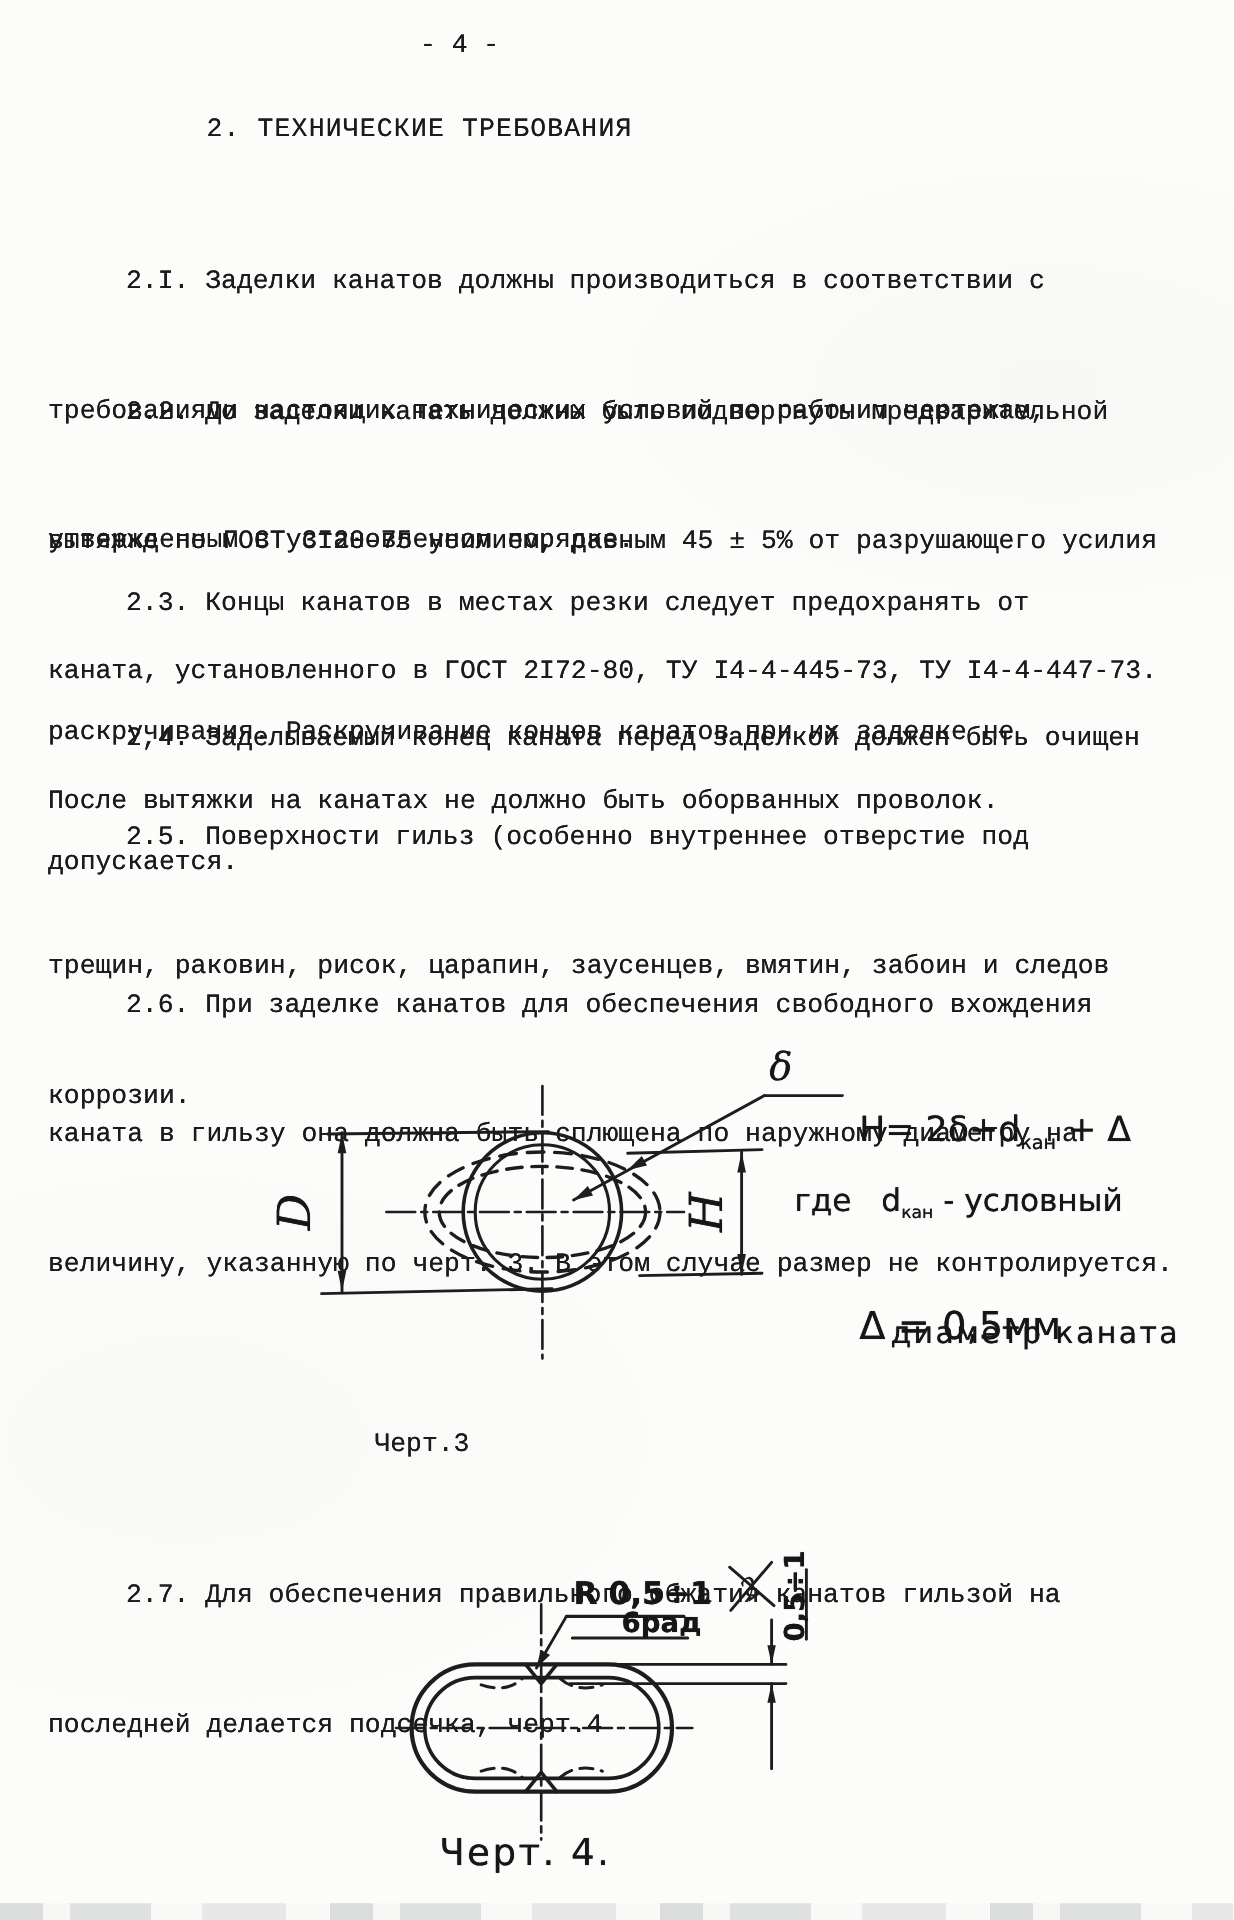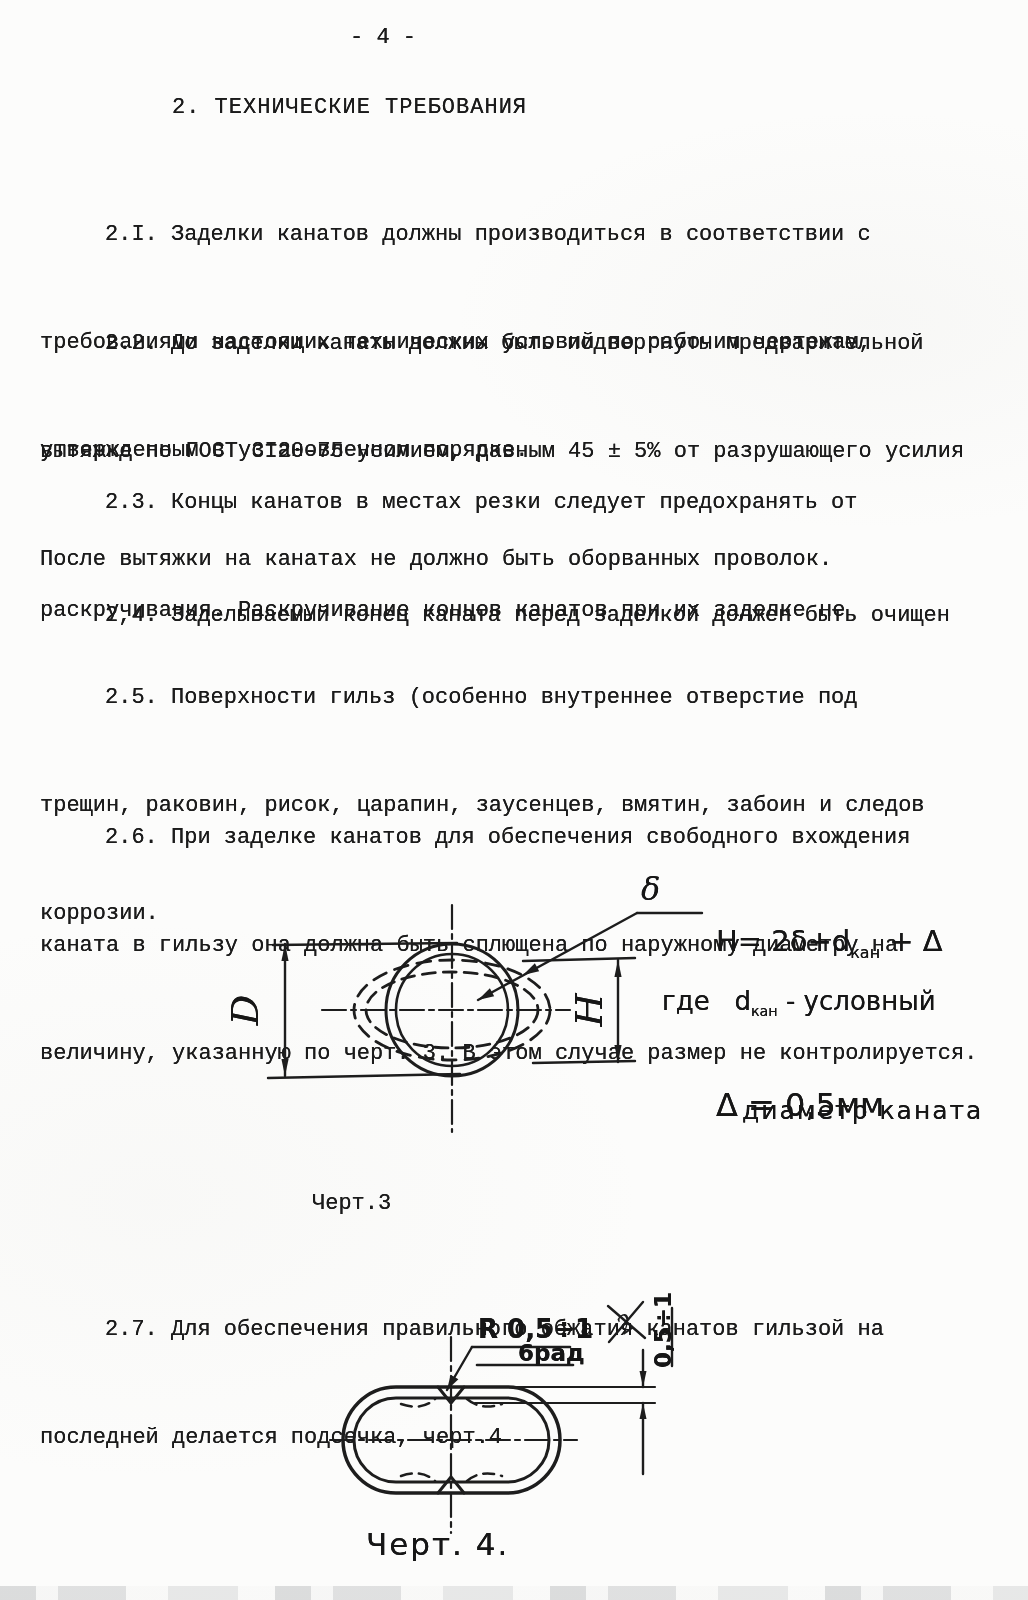--- a/index.html
+++ b/index.html
@@ -82,26 +82,28 @@
 
   <div class="tw para" style="top:145px">
     <div class="line indent">2.I. Заделки канатов должны производиться в соответствии с</div>
     <div class="line">требованиями настоящих технических условий по рабочим чертежам,</div>
     <div class="line">утвержденным в установленном порядке.</div>
   </div>
 
   <div class="tw para" style="top:254px">
     <div class="line indent">2.2. До заделки канаты должны быть подвергнуты предварительной</div>
     <div class="line">вытяжке по ГОСТ 3I20-75 усилием, равным 45 ± 5% от разрушающего усилия</div>
+    <div class="line">каната, установленного в ГОСТ 2I72-80, ТУ I4-4-445-73, ТУ I4-4-447-73.</div>
     <div class="line">После вытяжки на канатах не должно быть оборванных проволок.</div>
   </div>
 
   <div class="tw para" style="top:413px">
     <div class="line indent">2.3. Концы канатов в местах резки следует предохранять от</div>
     <div class="line">раскручивания. Раскручивание концов канатов при их заделке не</div>
+    <div class="line">допускается.</div>
   </div>
 
   <div class="tw para" style="top:526px">
     <div class="line indent">2,4. Заделываемый конец каната перед заделкой должен быть очищен</div>
   </div>
 
   <div class="tw para" style="top:608px">
     <div class="line indent">2.5. Поверхности гильз (особенно внутреннее отверстие под</div>
     <div class="line">трещин, раковин, рисок, царапин, заусенцев, вмятин, забоин и следов</div>
     <div class="line">коррозии.</div>

